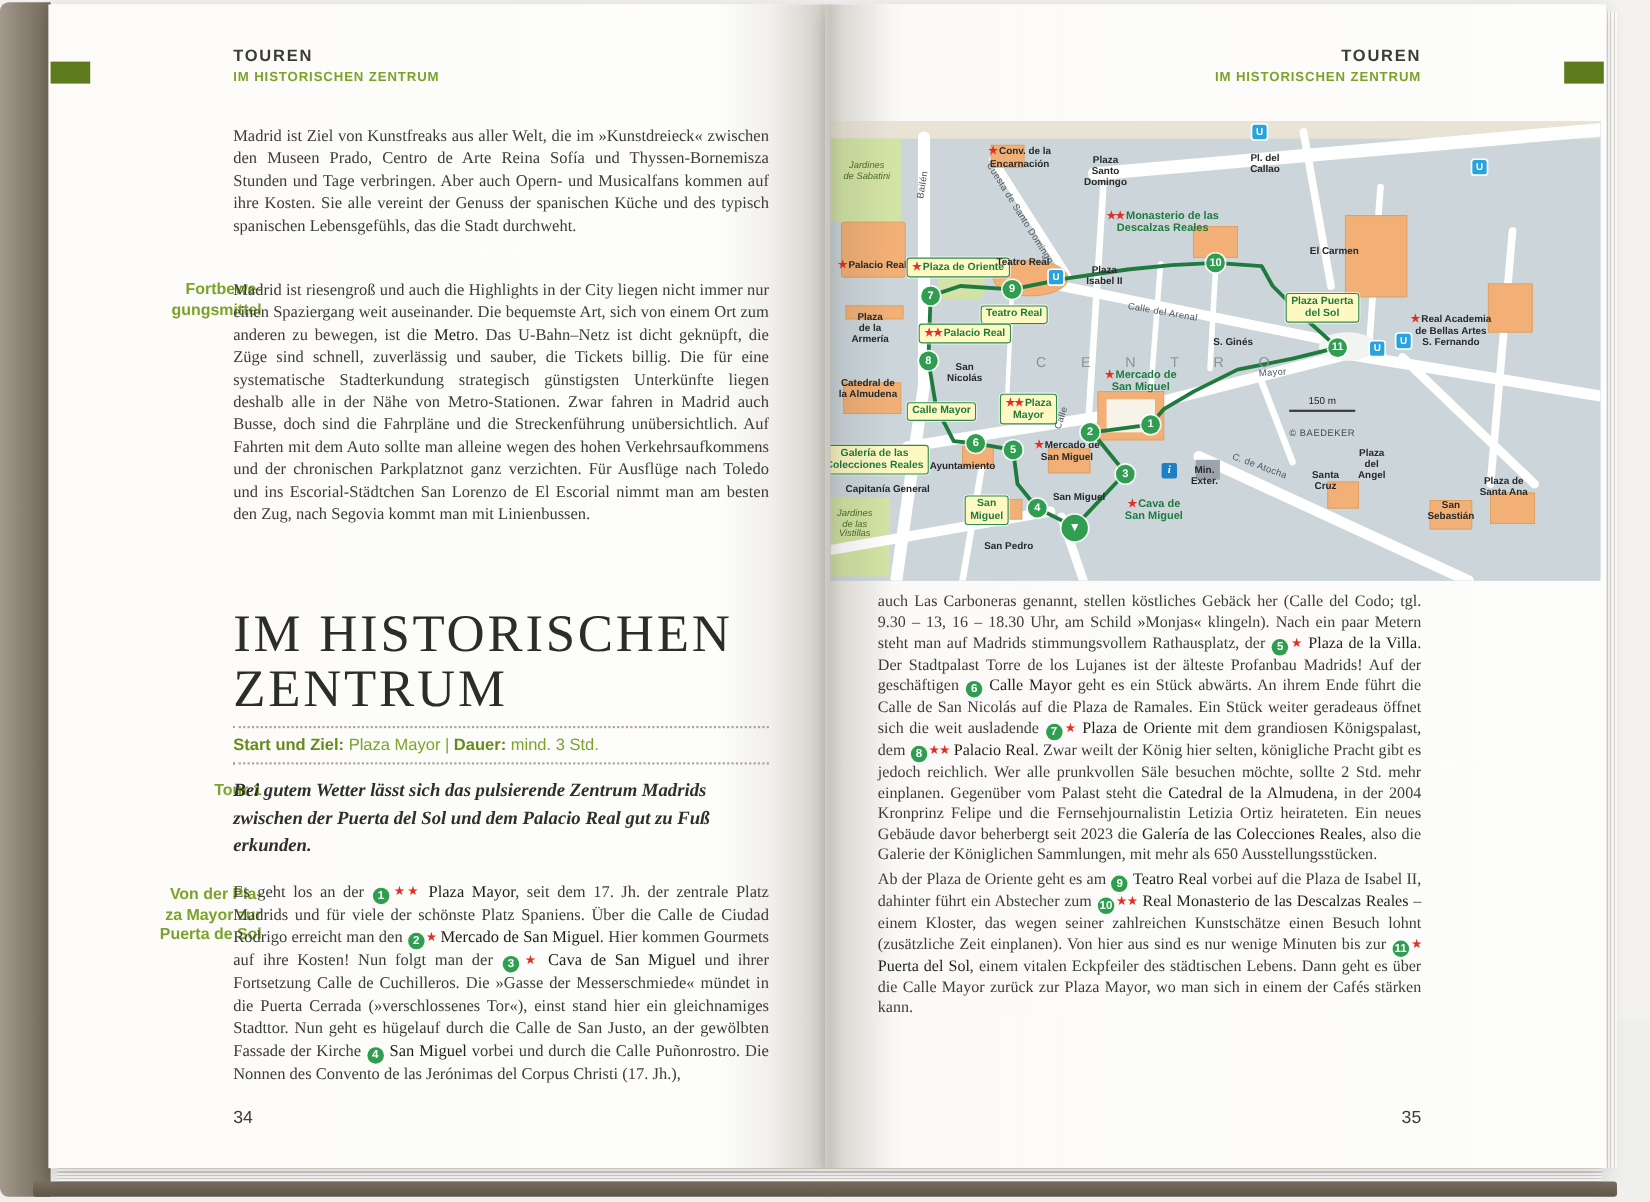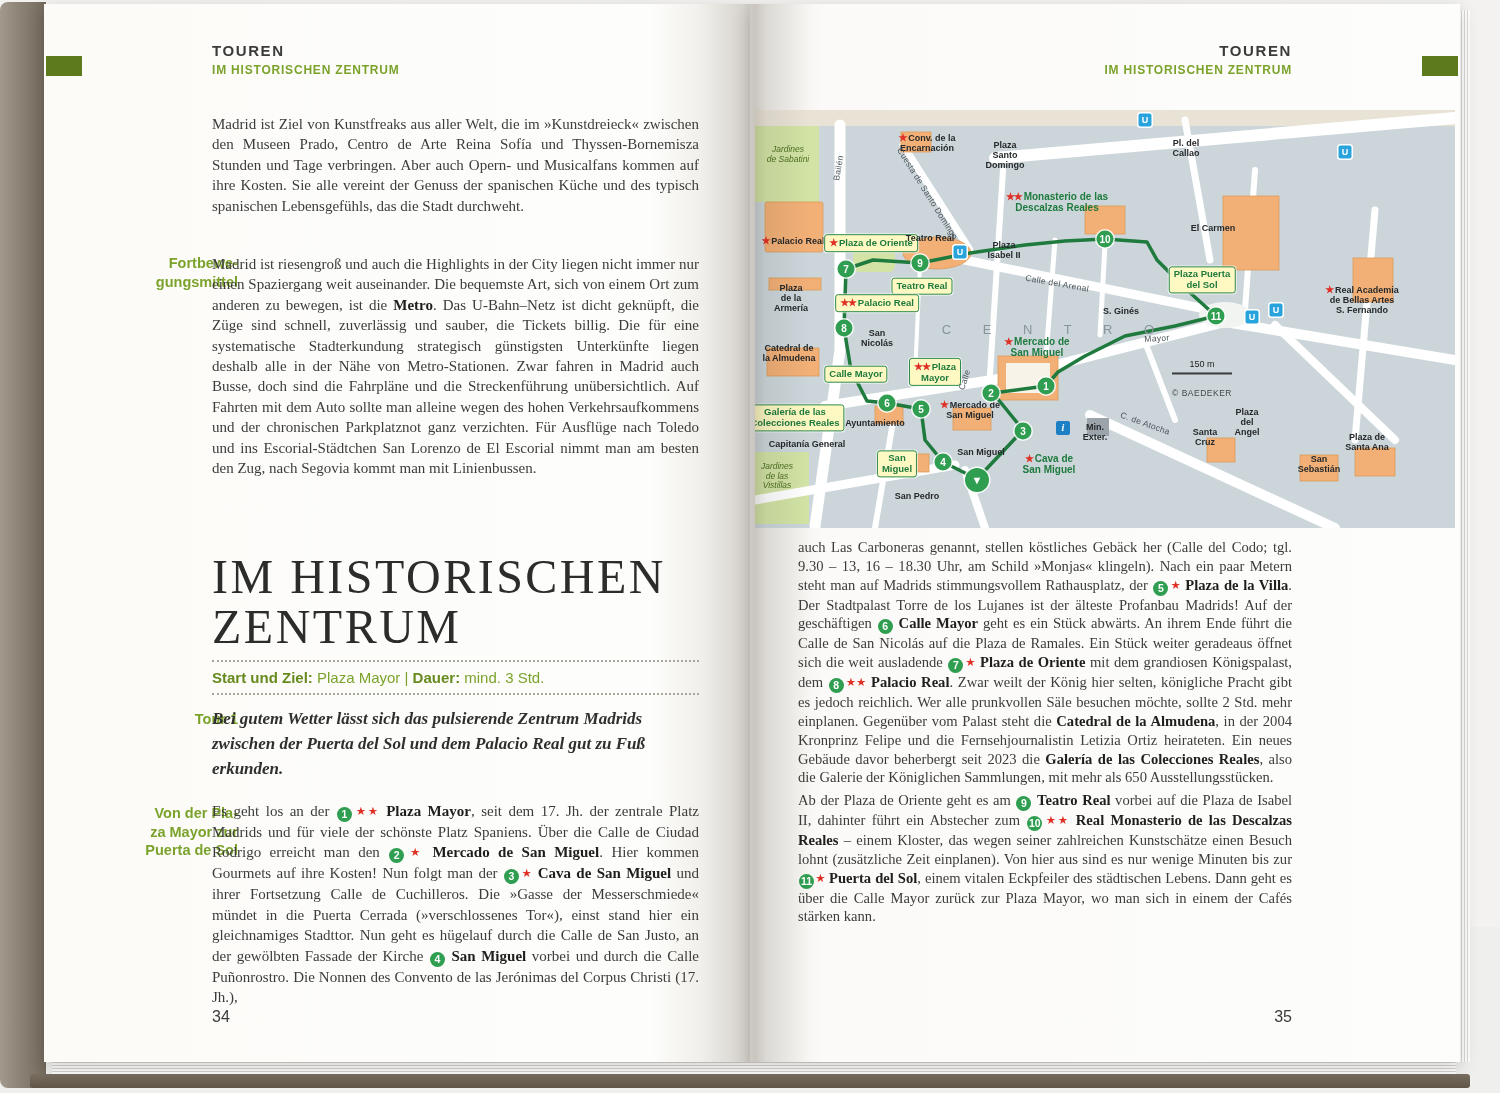--- a/index.html
+++ b/index.html
@@ -24,21 +24,21 @@
 
   
   .hdr-tab{position:absolute;width:36px;height:20px;background:#5d7a1d;}
   .hdr-kicker{font-size:15px;font-weight:700;letter-spacing:1.6px;color:#3b3b39;}
   .hdr-sub{font-size:12px;font-weight:700;letter-spacing:.8px;color:#7ba32c;margin-top:3px;}
   .hdr-block{position:absolute;top:38px;line-height:1.2;}
 
   
   .body-col{position:absolute;font-family:"Liberation Serif",serif;color:#3c3c3a;
     font-size:15px;line-height:20.4px;text-align:justify;}
-  .body-col .b{font-weight:700;color:#1e1e1c;}
+  .body-col .b{font-weight:400;color:#1e1e1c;}
   .margin-label{position:absolute;left:58px;width:136px;text-align:right;
     font-size:14.5px;line-height:18.5px;font-weight:700;color:#7ba32c;white-space:pre-line;}
   .num-circle{display:inline-block;width:15px;height:15px;border-radius:50%;background:#2f9e50;
     color:#fff;font-family:"Liberation Sans",sans-serif;font-size:10.5px;font-weight:700;
     text-align:center;line-height:15px;vertical-align:-2px;margin:0 1px;}
   .stars{color:#df3026;font-size:11.5px;letter-spacing:-1px;vertical-align:1px;}
   .section-title{position:absolute;font-family:"Liberation Serif",serif;color:#2c2c2a;
     font-size:48px;line-height:50px;letter-spacing:2.5px;font-weight:400;}
   .route-info{position:absolute;border-top:2px dotted #a7a79b;border-bottom:2px dotted #a7a79b;
     padding:7px 0;font-size:15px;color:#7ba32c;font-family:"Liberation Sans",sans-serif;}
@@ -183,34 +183,34 @@
         <path d="M291,276 L238,283 L268,320 L222,369 L188,352 L170,330 L166,299 L132,293 L112,291 L96,260 L89,218 L91,159 L118,150 L165,153 L215,143 L270,135 L310,131 L350,129 L392,132 L402,150 L432,180 L461,206 L420,216 L370,226 L330,246 L303,262 Z" fill="none" stroke="#1f7a3e" stroke-width="3.5" stroke-linejoin="round" stroke-linecap="round"></path>
       </svg>
       <div class="map-layer">
           <div class="mlabel area" style="left: 33px; top: 45px;">Jardines
 de Sabatini</div>
           <div class="mlabel dark" style="left: 172px; top: 33px;"><span class="mstars">★ </span>Conv. de la
 Encarnación</div>
           <div class="mlabel dark" style="left: 250px; top: 45px;">Plaza
 Santo
 Domingo</div>
-          <div class="mlabel dark" style="left: 395px; top: 38px; margin-left: 36px;">Pl. del
+          <div class="mlabel dark" style="left: 395px; top: 38px;">Pl. del
 Callao</div>
           <div class="mlabel green" style="left: 302px; top: 92px;"><span class="mstars">★★ </span>Monasterio de las
 Descalzas Reales</div>
           <div class="mlabel dark" style="left: 458px; top: 118px;">El Carmen</div>
           <div class="mlabel dark" style="left: 38px; top: 131px;"><span class="mstars">★ </span>Palacio Real</div>
           <div class="mlabel box" style="left: 116px; top: 133px;"><span class="mstars">★ </span>Plaza de Oriente</div>
           <div class="mlabel dark" style="left: 175px; top: 128px;">Teatro Real</div>
           <div class="mlabel dark" style="left: 249px; top: 140px;">Plaza
 Isabel II</div>
           <div class="mlabel box" style="left: 167px; top: 176px;">Teatro Real</div>
           <div class="mlabel box" style="left: 447px; top: 170px;">Plaza Puerta
 del Sol</div>
-          <div class="mlabel dark" style="left: 607px; top: 190px; text-align: center;"><span class="mstars">★ </span>Real Academia
+          <div class="mlabel dark" style="left: 564px; top: 190px; text-align: center;"><span class="mstars">★ </span>Real Academia
 de Bellas Artes
 S. Fernando</div>
           <div class="mlabel box" style="left: 122px; top: 193px;"><span class="mstars">★★ </span>Palacio Real</div>
           <div class="mlabel dark" style="left: 366px; top: 201px;">S. Ginés</div>
           <div class="mlabel dark" style="left: 36px; top: 188px;">Plaza
 de la
 Armería</div>
           <div class="mlabel centro" style="left: 300px; top: 220px;">C E N T R O</div>
           <div class="mlabel street" style="left: 402px; top: 229px; transform: translate(-50%, -50%) rotate(-4deg);">Mayor</div>
           <div class="mlabel dark" style="left: 122px; top: 228px;">San

